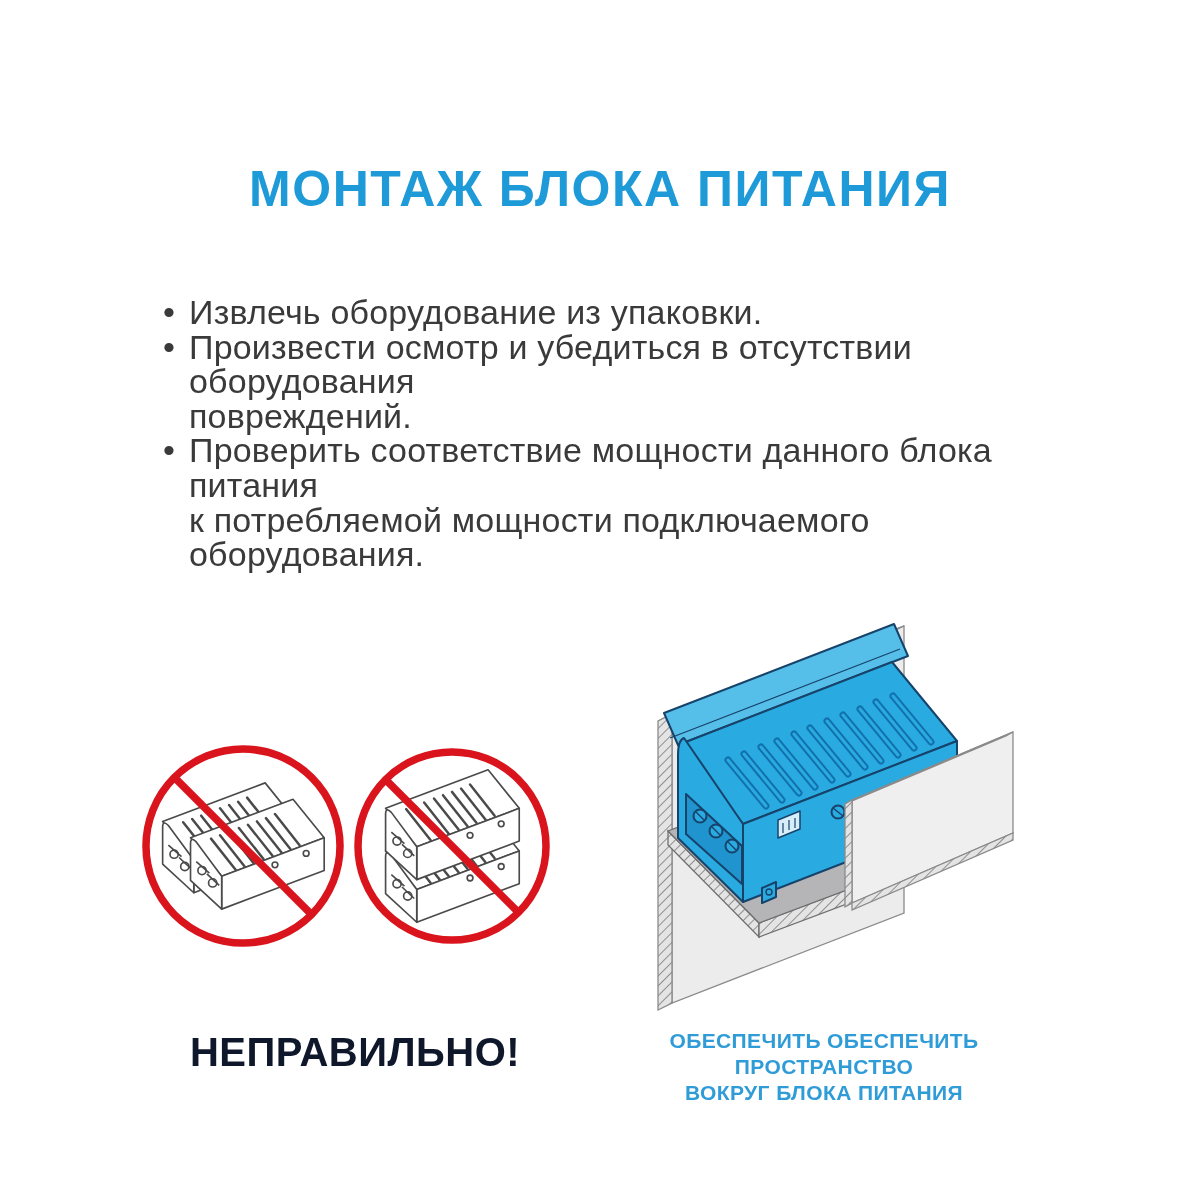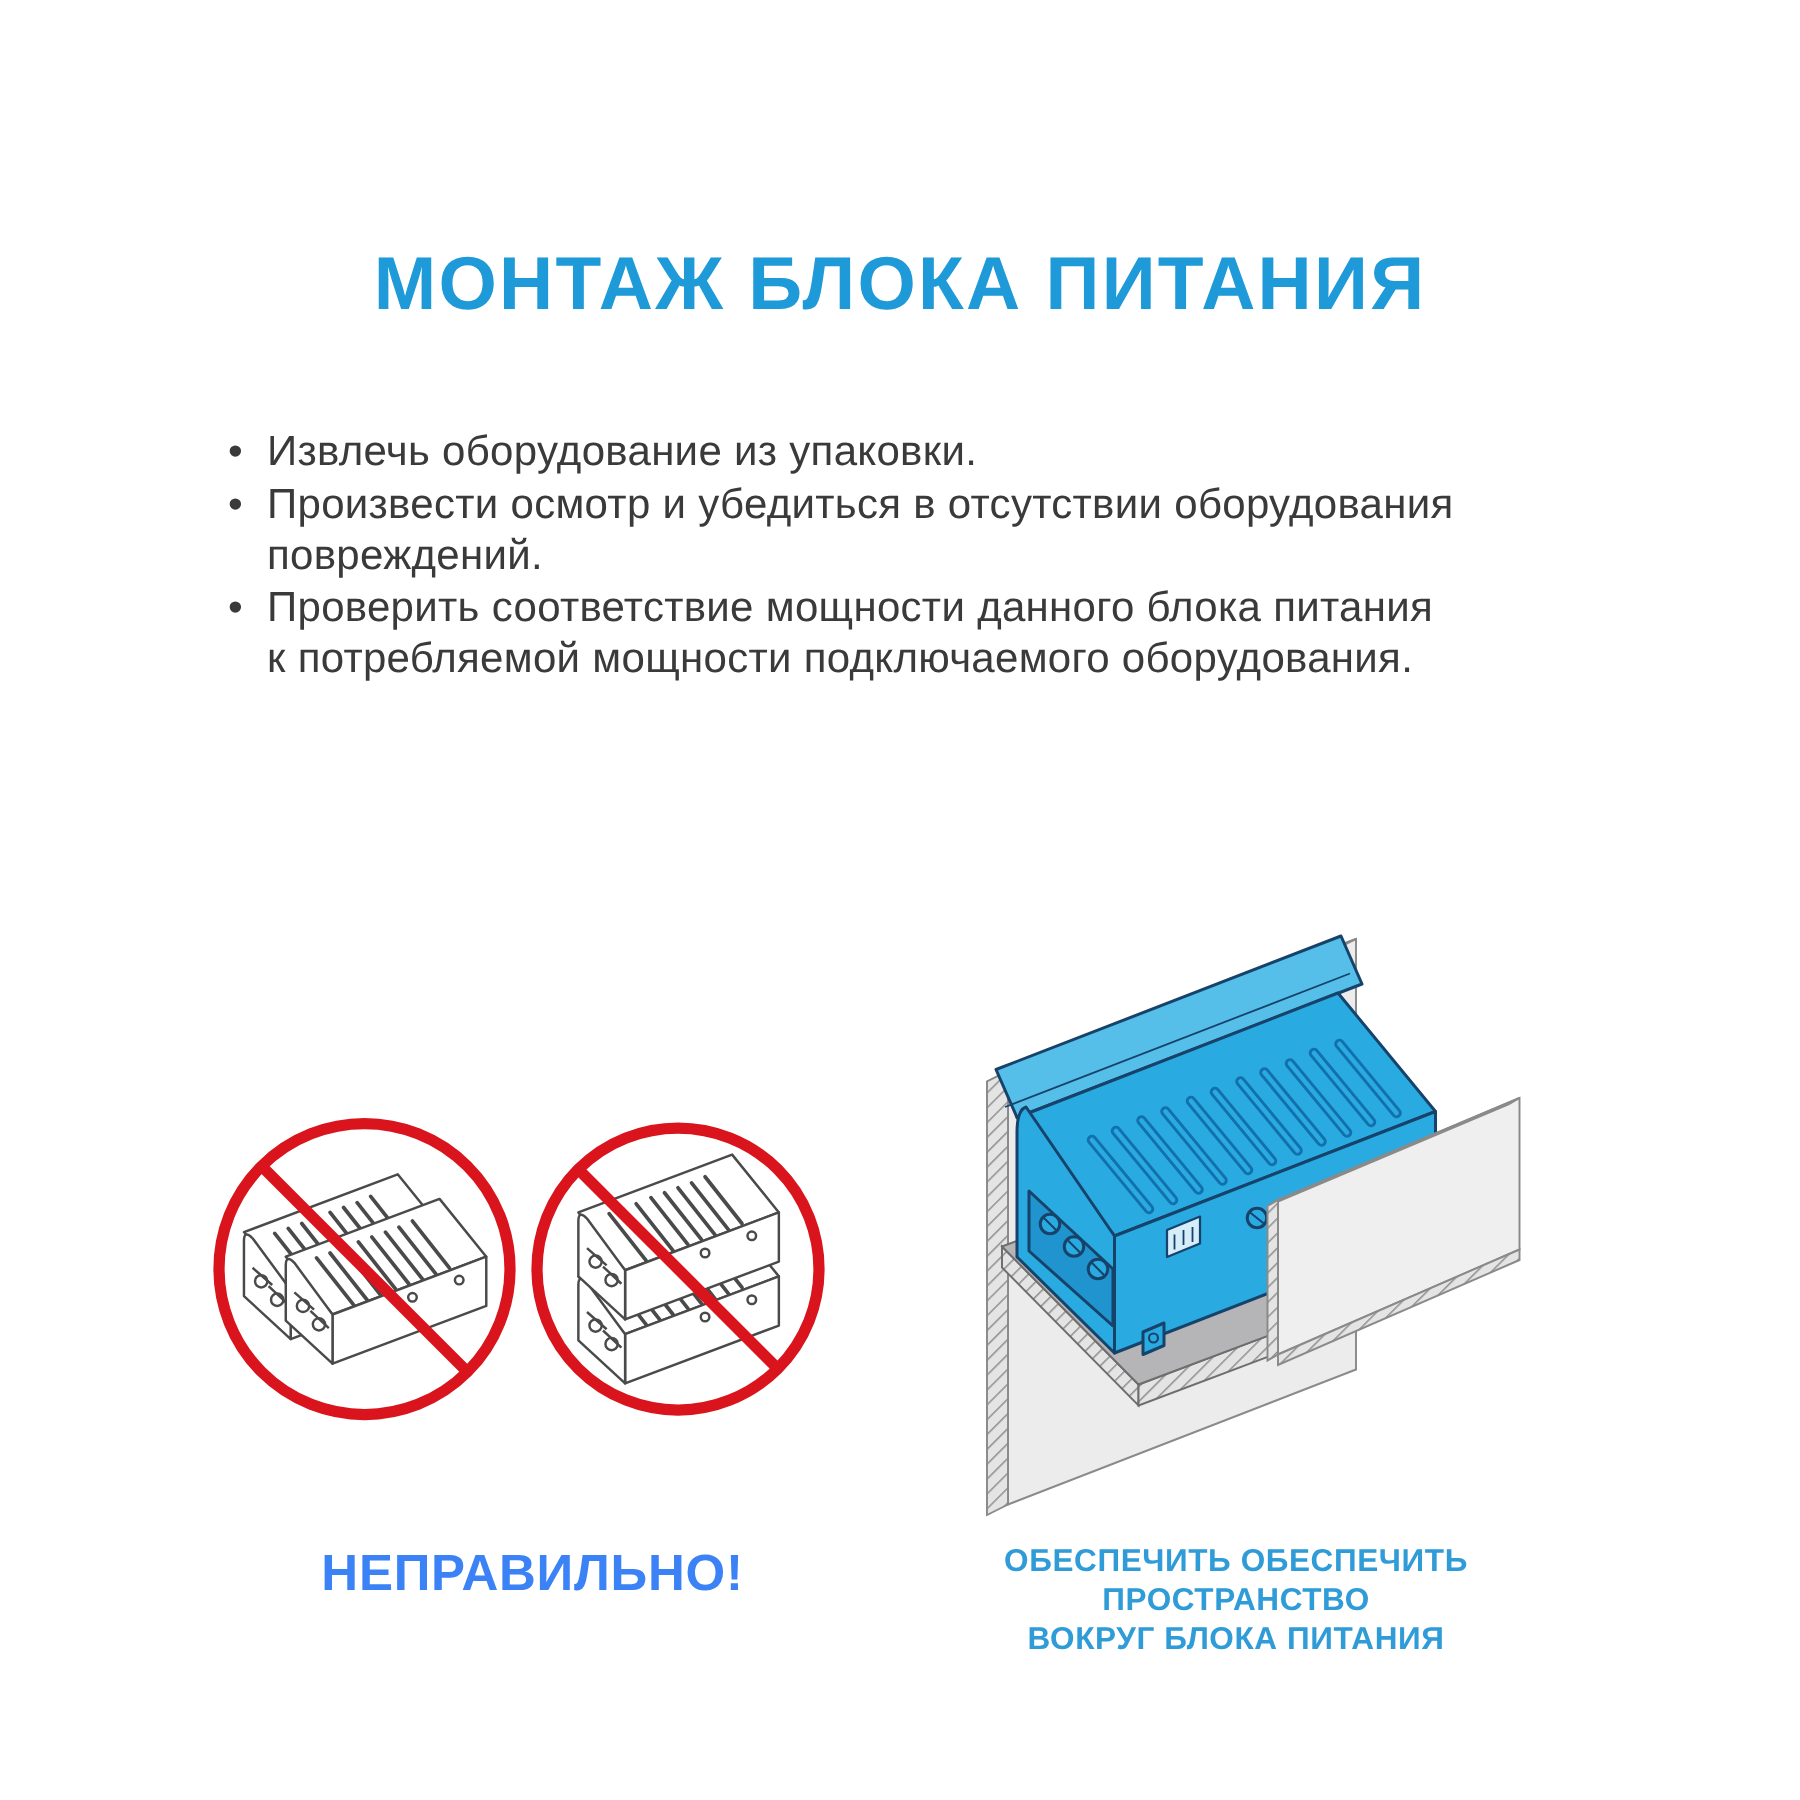--- a/index.html
+++ b/index.html
@@ -14,41 +14,41 @@
   .title{
     position:absolute; top:160px; left:0; width:1200px;
     text-align:center;
     font-size:50px; font-weight:700; letter-spacing:1.5px;
     color:#1D9AD7;
     margin:0;
   }
 
   .instructions{
     position:absolute; top:279px; left:145px; width:930px;
-    margin:5px; padding:0; list-style:none;
-    font-size:28px; line-height:34.6px; letter-spacing:0.2px;
+    margin:16px; padding:0; list-style:none;
+    font-size:34px; line-height:34.6px; letter-spacing:0.2px;
     color:#3A3A3A;
   }
   .instructions li{
     position:relative; padding-left:28px;
     white-space:pre-line;
   }
   .instructions li::before{
     content:"•";
     position:absolute; left:2px; top:0;
     color:#3A3A3A;
   }
 
   .illustrations{ position:absolute; top:0; left:0; }
 
   .wrong-label{
     position:absolute; top:1030px; left:135px; width:440px;
     text-align:center;
-    font-size:34px; font-weight:700; letter-spacing:0.5px;
-    color:#3b82f6;
+    font-size:40px; font-weight:700; letter-spacing:0.5px;
+    color:#0f172a;
   }
   .clearance-caption{
     position:absolute; top:1028px; left:599px; width:450px;
     text-align:center;
     font-size:21px; font-weight:700; letter-spacing:0.4px;
     line-height:26px;
     color:#2F9CD8;
     white-space:pre-line;
   }
 </style>

